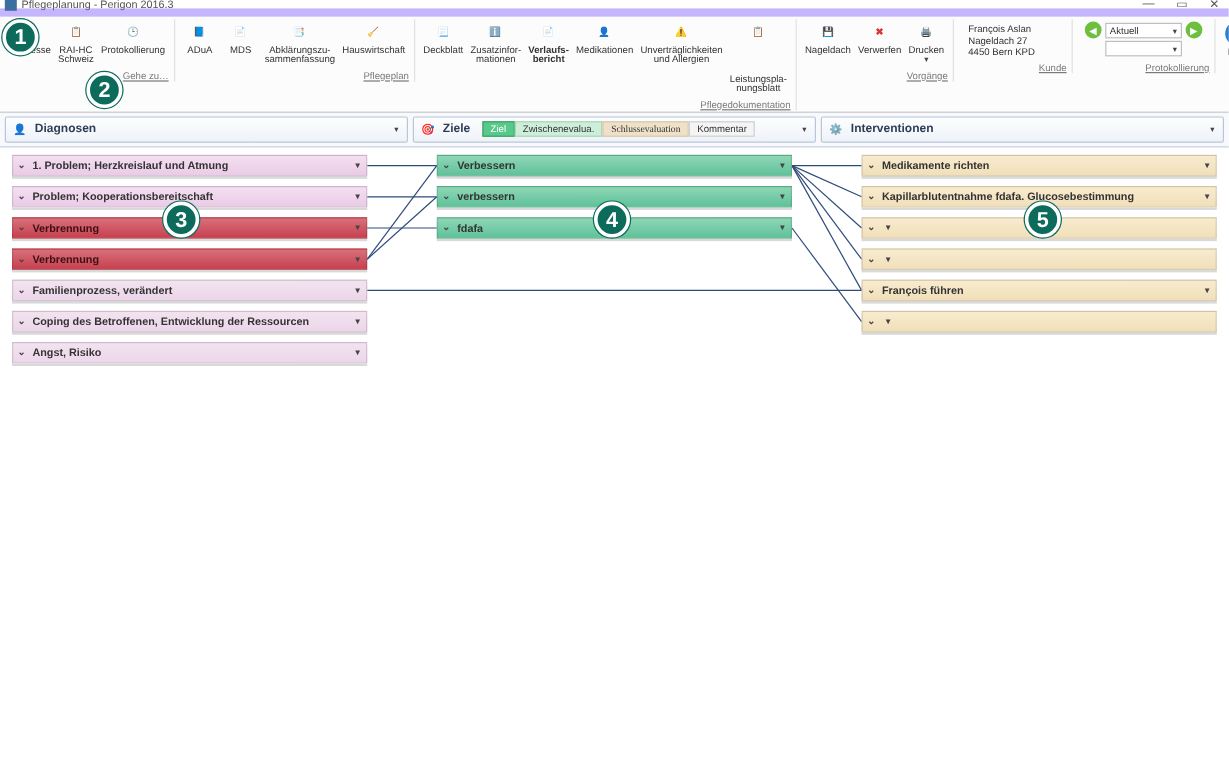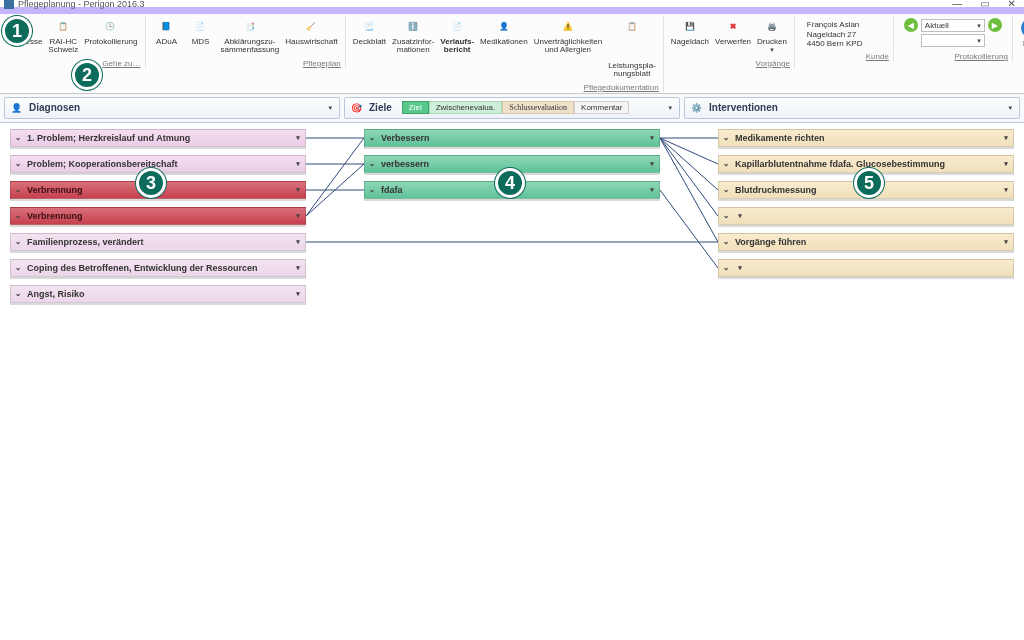--- a/index.html
+++ b/index.html
@@ -419,30 +419,29 @@
         <span class="txt">Medikamente richten</span>
         <span class="dd caret"></span>
       </div>
     <div class="node n-tan">
         <span class="chev">⌄</span>
         <span class="txt">Kapillarblutentnahme fdafa. Glucosebestimmung</span>
         <span class="dd caret"></span>
       </div>
     <div class="node n-tan">
         <span class="chev">⌄</span>
-        <span class="txt">Blutdruckmessung</span>
-        <span class="dd caret"></span>
-      </div>
-    <div class="node n-tan">
-        <span class="chev">⌄</span>
-        <span class="dd caret"></span>
-      </div>
-    <div class="node n-tan">
-        <span class="chev">⌄</span>
-        <span class="txt">Vorgänge führen</span>
+        <span class="dd caret"></span>
+      </div>
+    <div class="node n-tan">
+        <span class="chev">⌄</span>
+        <span class="dd caret"></span>
+      </div>
+    <div class="node n-tan">
+        <span class="chev">⌄</span>
+        <span class="txt">François führen</span>
         <span class="dd caret"></span>
       </div>
     <div class="node n-tan">
         <span class="chev">⌄</span>
         <span class="dd caret"></span>
       </div>
   </div>
 </div>
 
 <div class="callout" style="left:2px; top:16px;">1</div>

